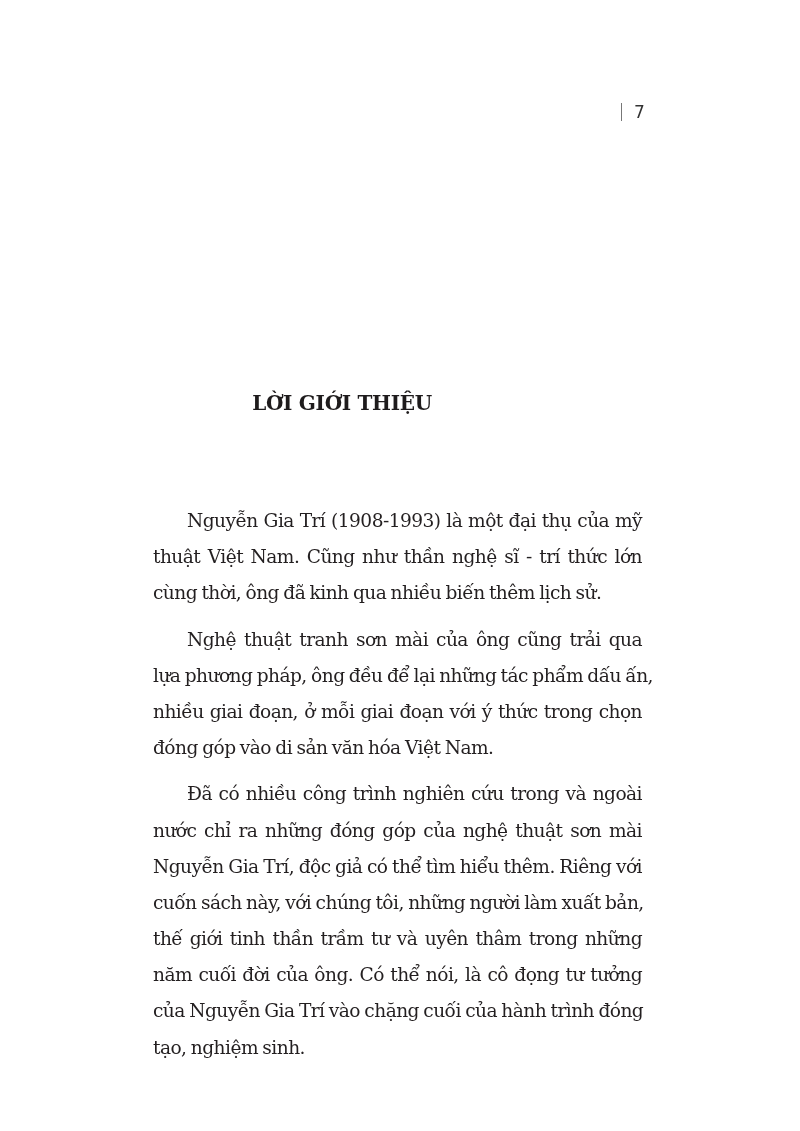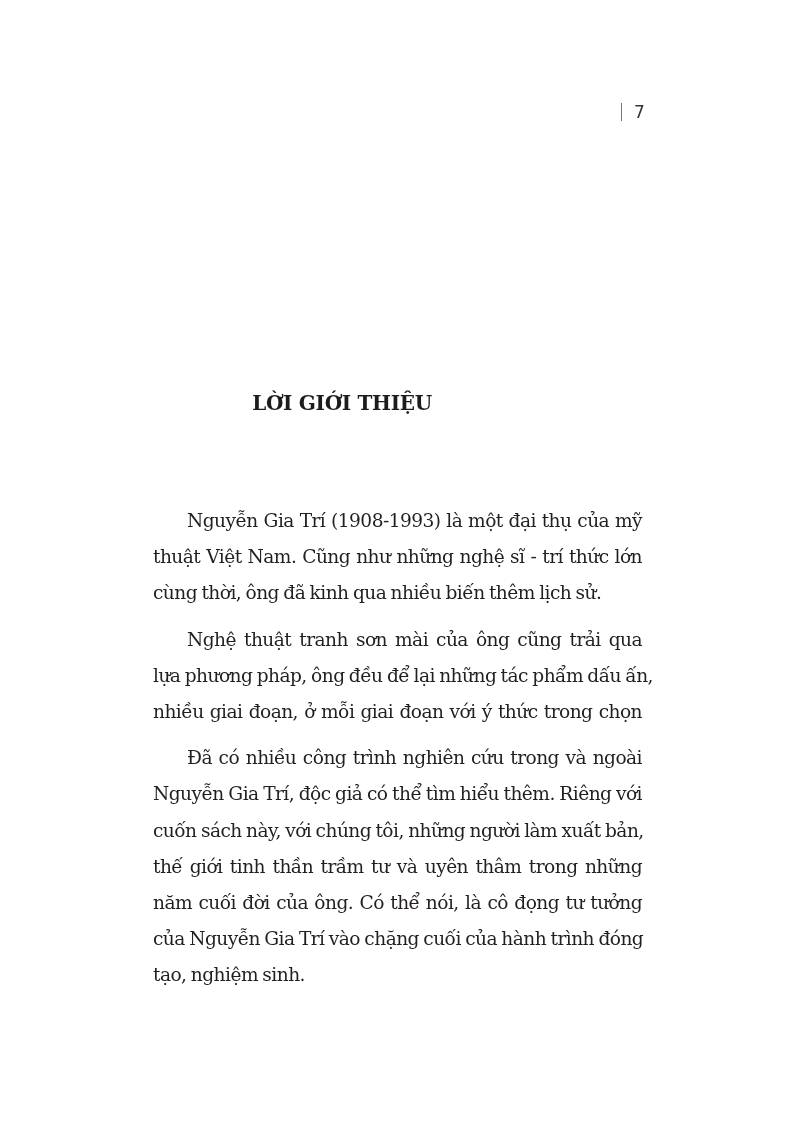--- a/index.html
+++ b/index.html
@@ -78,30 +78,32 @@
 <div class="page-number">
   <span class="bar"></span>
   <span>7</span>
 </div>
 
 <div class="title">LỜI GIỚI THIỆU</div>
 
 <div class="body-text">
   <p class="para">
     <span class="line first">Nguyễn Gia Trí (1908-1993) là một đại thụ của mỹ</span>
-    <span class="line">thuật Việt Nam. Cũng như những nghệ sĩ - trí thức lớn</span>
+    <span class="line">thuật Việt Nam. Cũng như thần nghệ sĩ - trí thức lớn</span>
     <span class="line last">cùng thời, ông đã kinh qua nhiều biến thêm lịch sử.</span>
   </p>
   <p class="para">
     <span class="line first">Nghệ thuật tranh sơn mài của ông cũng trải qua</span>
     <span class="line">lựa phương pháp, ông đều để lại những tác phẩm dấu ấn,</span>
     <span class="line">nhiều giai đoạn, ở mỗi giai đoạn với ý thức trong chọn</span>
+    <span class="line last">đóng góp vào di sản văn hóa Việt Nam.</span>
   </p>
   <p class="para">
     <span class="line first">Đã có nhiều công trình nghiên cứu trong và ngoài</span>
+    <span class="line">nước chỉ ra những đóng góp của nghệ thuật sơn mài</span>
     <span class="line">Nguyễn Gia Trí, độc giả có thể tìm hiểu thêm. Riêng với</span>
     <span class="line">cuốn sách này, với chúng tôi, những người làm xuất bản,</span>
     <span class="line">thế giới tinh thần trầm tư và uyên thâm trong những</span>
     <span class="line">năm cuối đời của ông. Có thể nói, là cô đọng tư tưởng</span>
     <span class="line">của Nguyễn Gia Trí vào chặng cuối của hành trình đóng</span>
     <span class="line last">tạo, nghiệm sinh.</span>
   </p>
 </div>
 
 </body></html>

